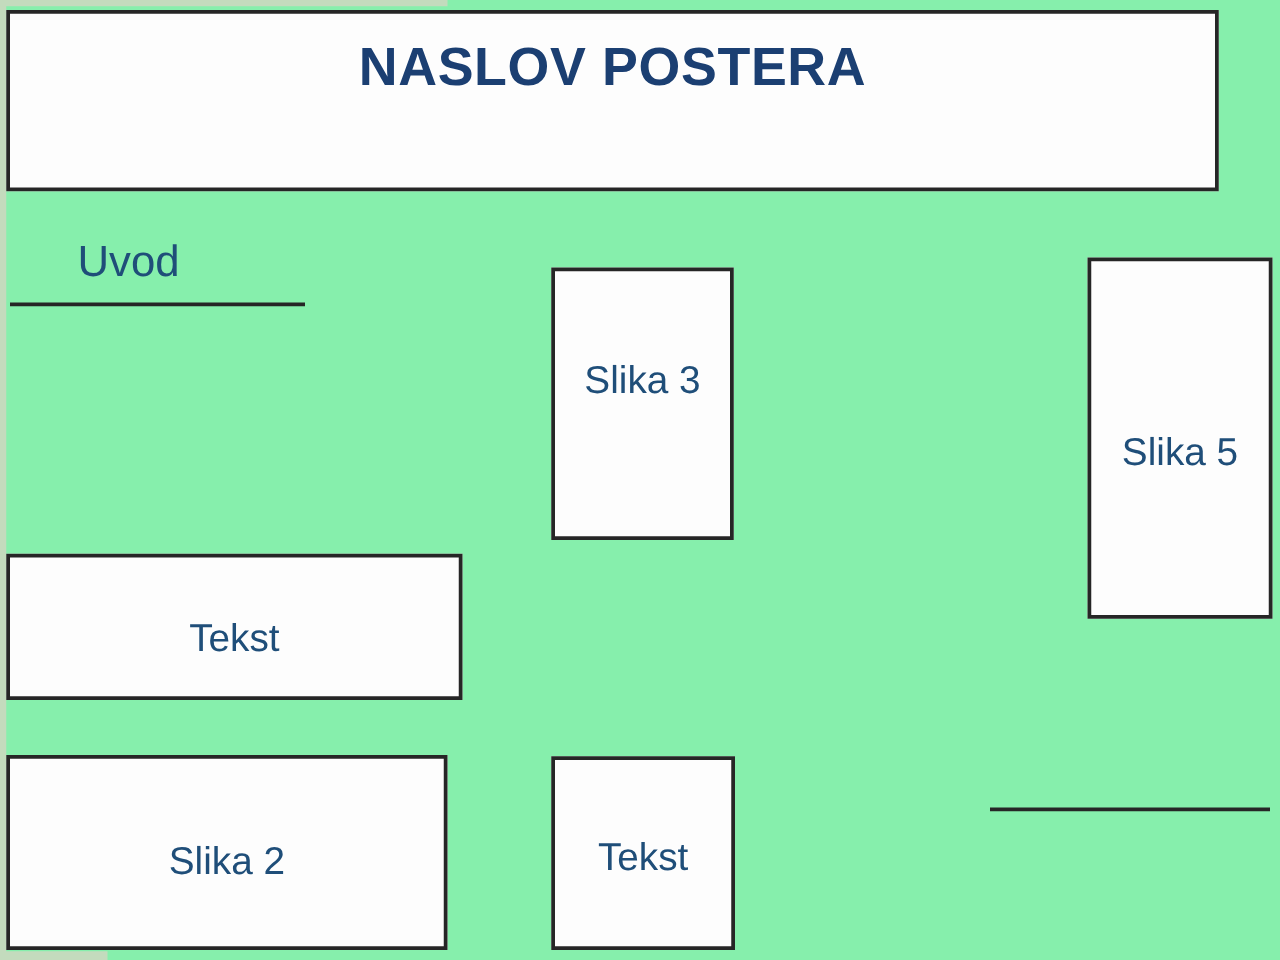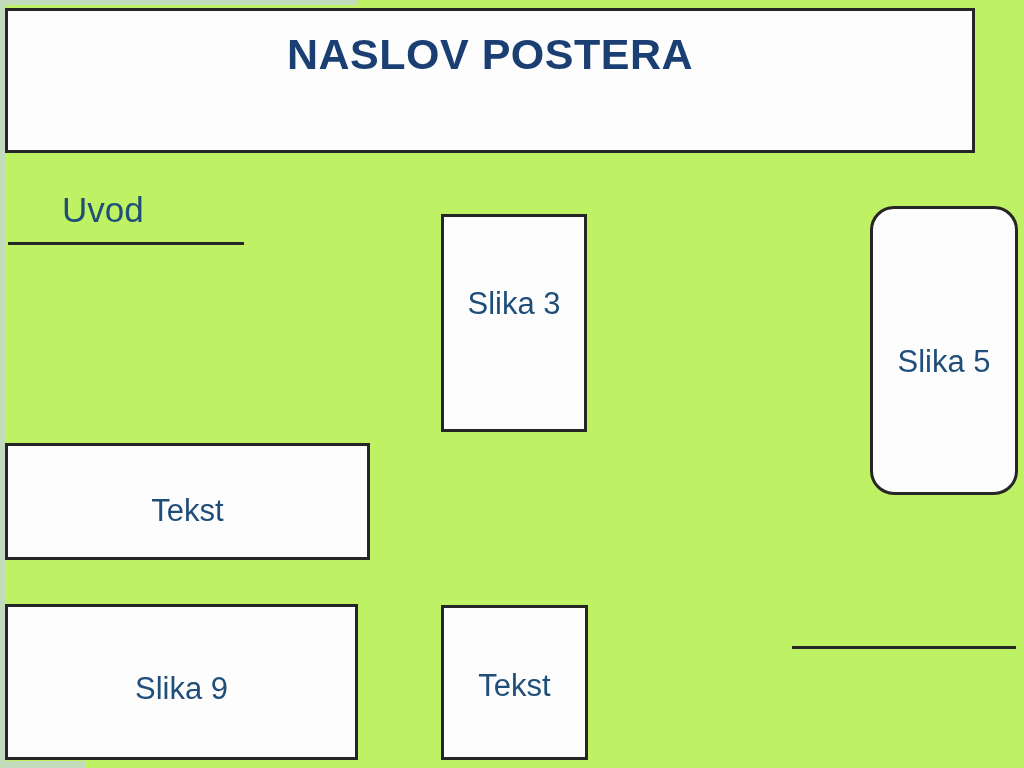--- a/index.html
+++ b/index.html
@@ -8,21 +8,21 @@
     padding: 0;
     background: #ffffff;
   }
   body {
     font-family: "Liberation Sans", sans-serif;
   }
   #poster {
     position: relative;
     width: 1024px;
     height: 768px;
-    background: #bef264;
+    background: #86efac;
     overflow: hidden;
   }
 
   
   .green-strip {
     position: absolute;
     background: #c3dbbd;
   }
   .green-left  { left: 0;  top: 0;   width: 5px;  height: 768px; }
   .green-top   { left: 0;  top: 0;   width: 358px; height: 5px;  }
@@ -97,21 +97,21 @@
   #heading-uvod      { left: 62px; top: 192px; }
   #rule-uvod         { left: 8px;  top: 242px; width: 236px; }
   #heading-zakljucak { left: 808px; top: 600px; }
   #rule-zakljucak    { left: 792px; top: 646px; width: 224px; }
 
   
   #box-slika1 { left: 5px;   top: 286px; width: 213px; height: 127px; }
   #box-slika2 { left: 5px;   top: 604px; width: 353px; height: 156px; }
   #box-slika3 { left: 441px; top: 204px; width: 146px; height: 218px; margin-top: 10px; }
   #box-slika4 { left: 400px; top: 441px; width: 236px; height: 139px; }
-  #box-slika5 { left: 870px; top: 206px; width: 148px; height: 289px; border-radius: 24px; }
+  #box-slika5 { left: 870px; top: 206px; width: 148px; height: 289px; }
   #box-tekst1 { left: 5px;   top: 443px; width: 365px; height: 117px; }
   #box-tekst2 { left: 441px; top: 605px; width: 147px; height: 155px; }
 
   #label-slika1 { top: 46px; }
   #label-slika2 { top: 66px; }
   #label-slika3 { top: 71px; }
   #label-slika4 { top: 56px; }
   #label-slika5 { top: 137px; }
   #label-tekst1 { top: 49px; }
   #label-tekst2 { top: 62px; }
@@ -129,21 +129,21 @@
     <div id="poster-title">NASLOV POSTERA</div>
   </div>
 
   <div class="section-heading" id="heading-uvod">Uvod</div>
   <div class="section-rule" id="rule-uvod"></div>
 
   <div class="section-rule" id="rule-zakljucak"></div>
 
 
   <div class="box" id="box-slika2">
-    <div class="box-label" id="label-slika2">Slika 9</div>
+    <div class="box-label" id="label-slika2">Slika 2</div>
   </div>
 
   <div class="box" id="box-slika3">
     <div class="box-label" id="label-slika3">Slika 3</div>
   </div>
 
 
   <div class="box" id="box-slika5">
     <div class="box-label" id="label-slika5">Slika 5</div>
   </div>

